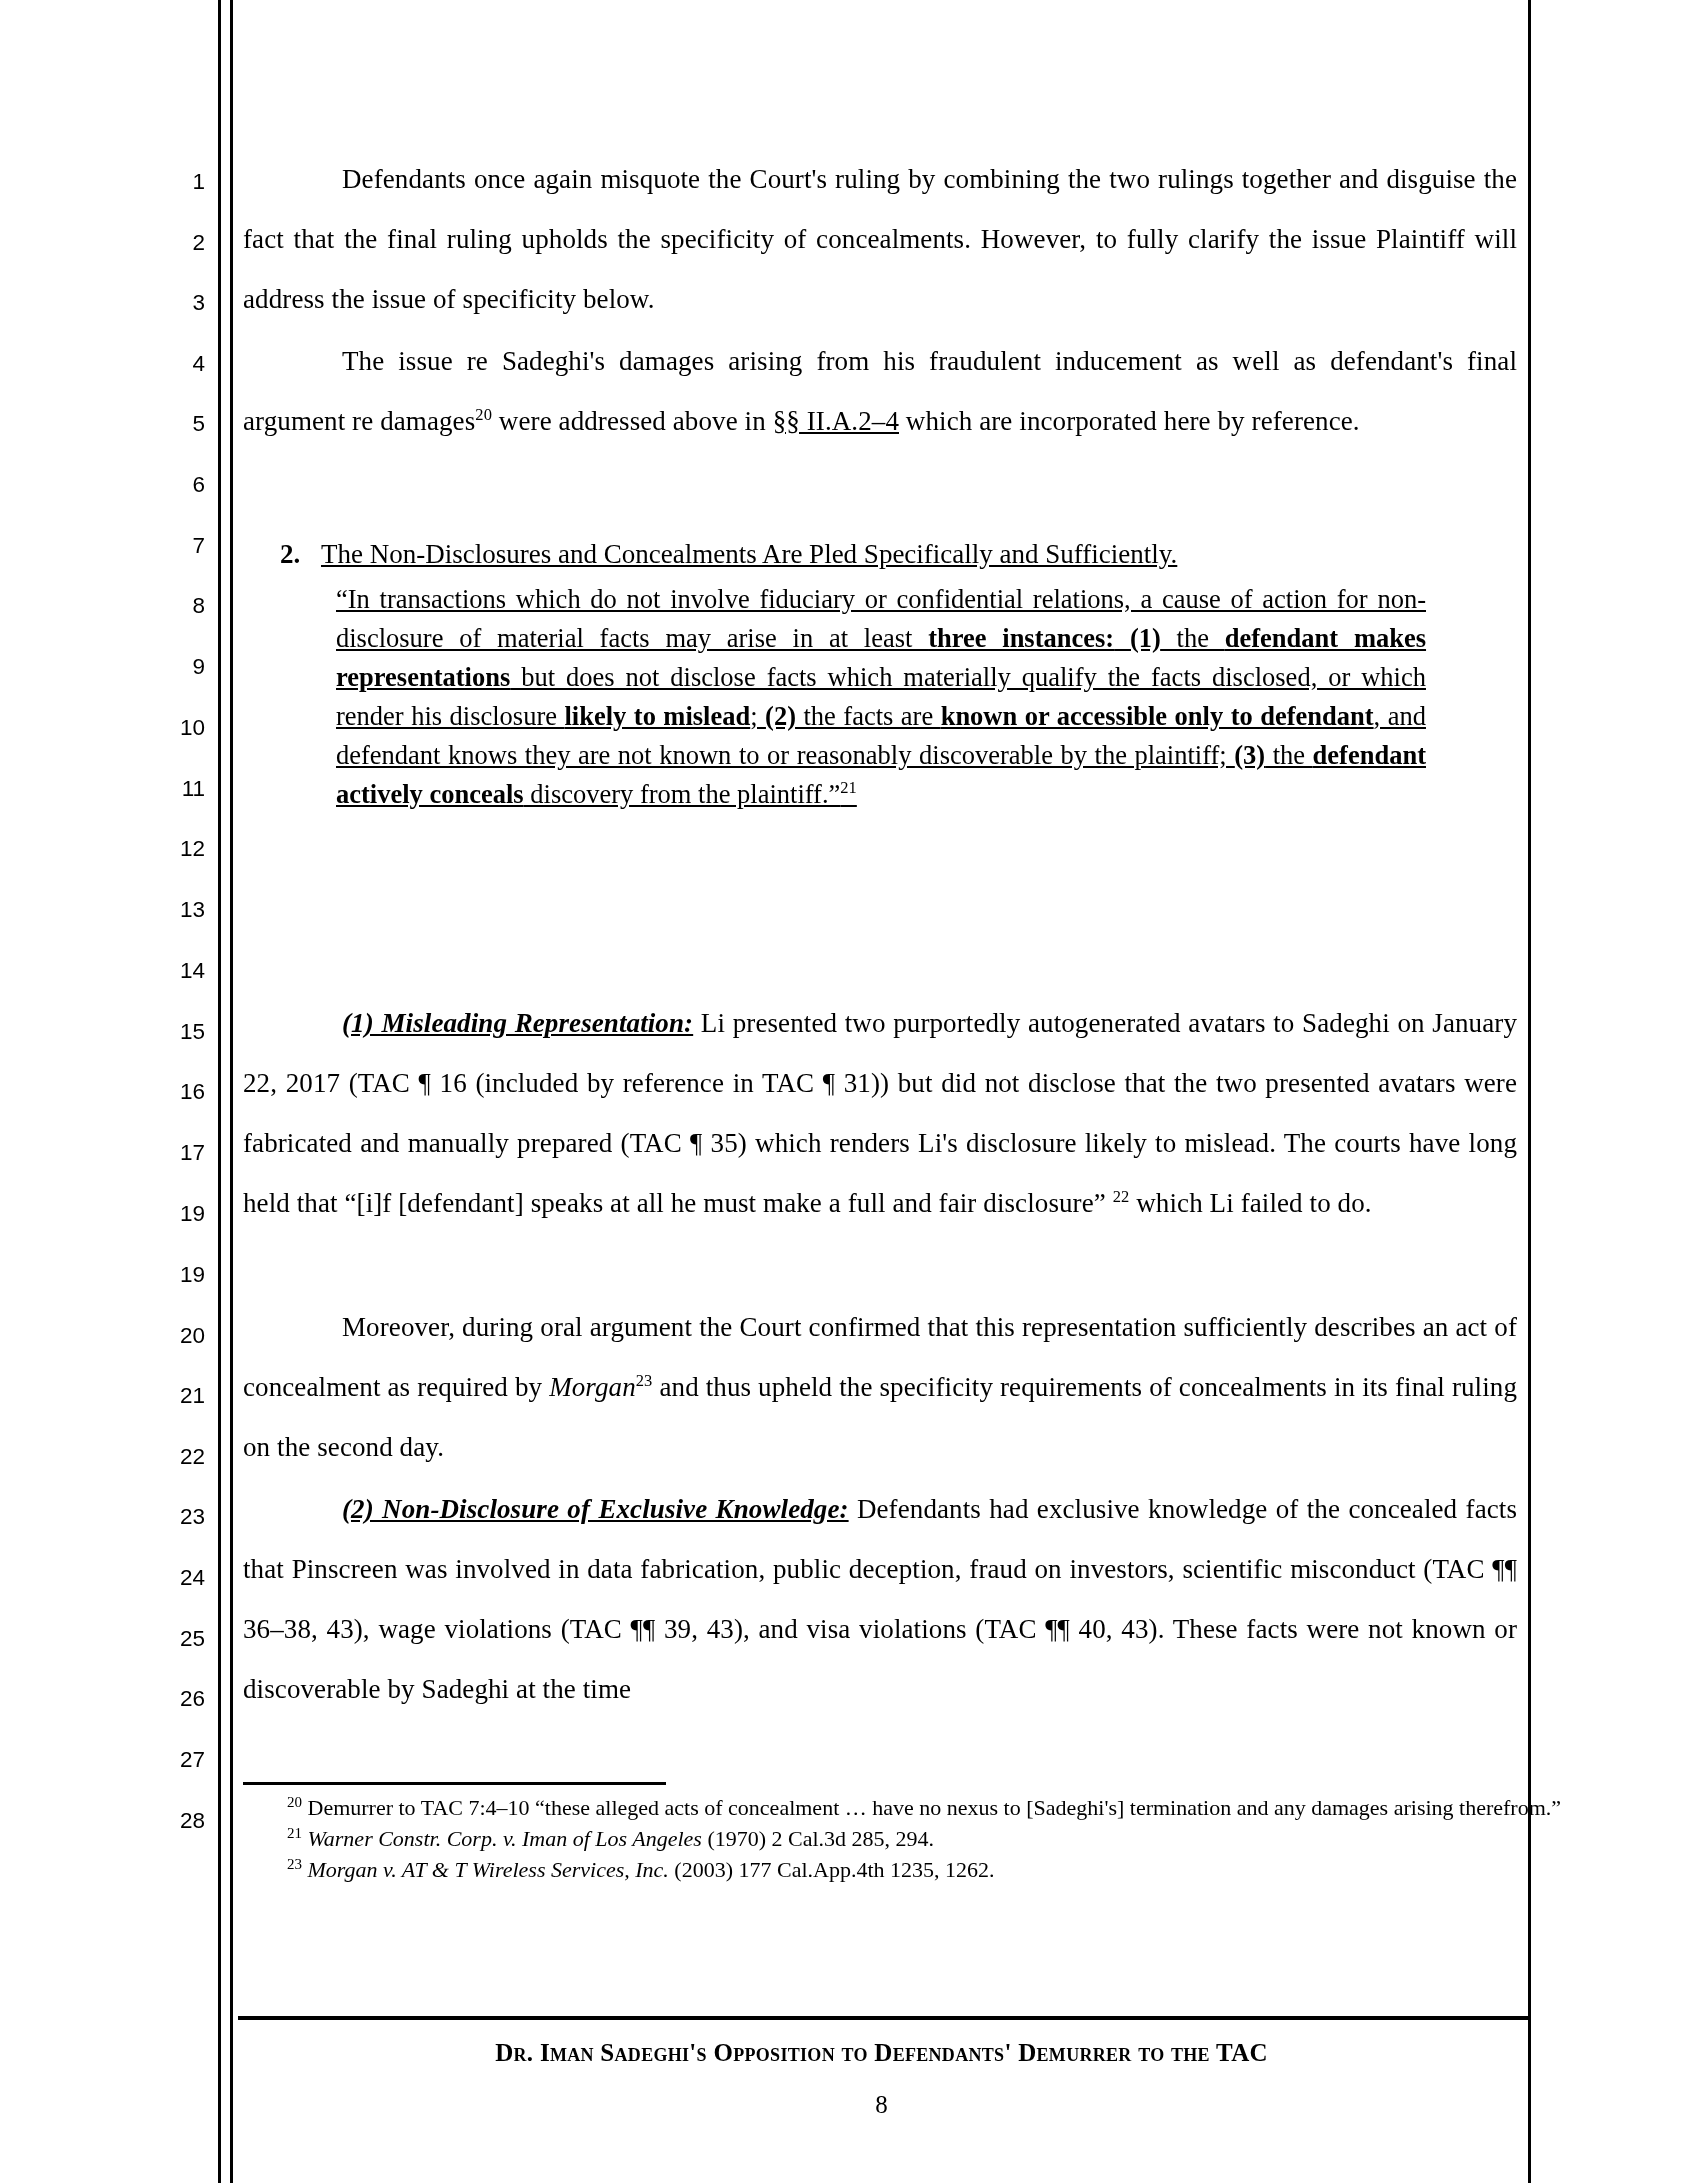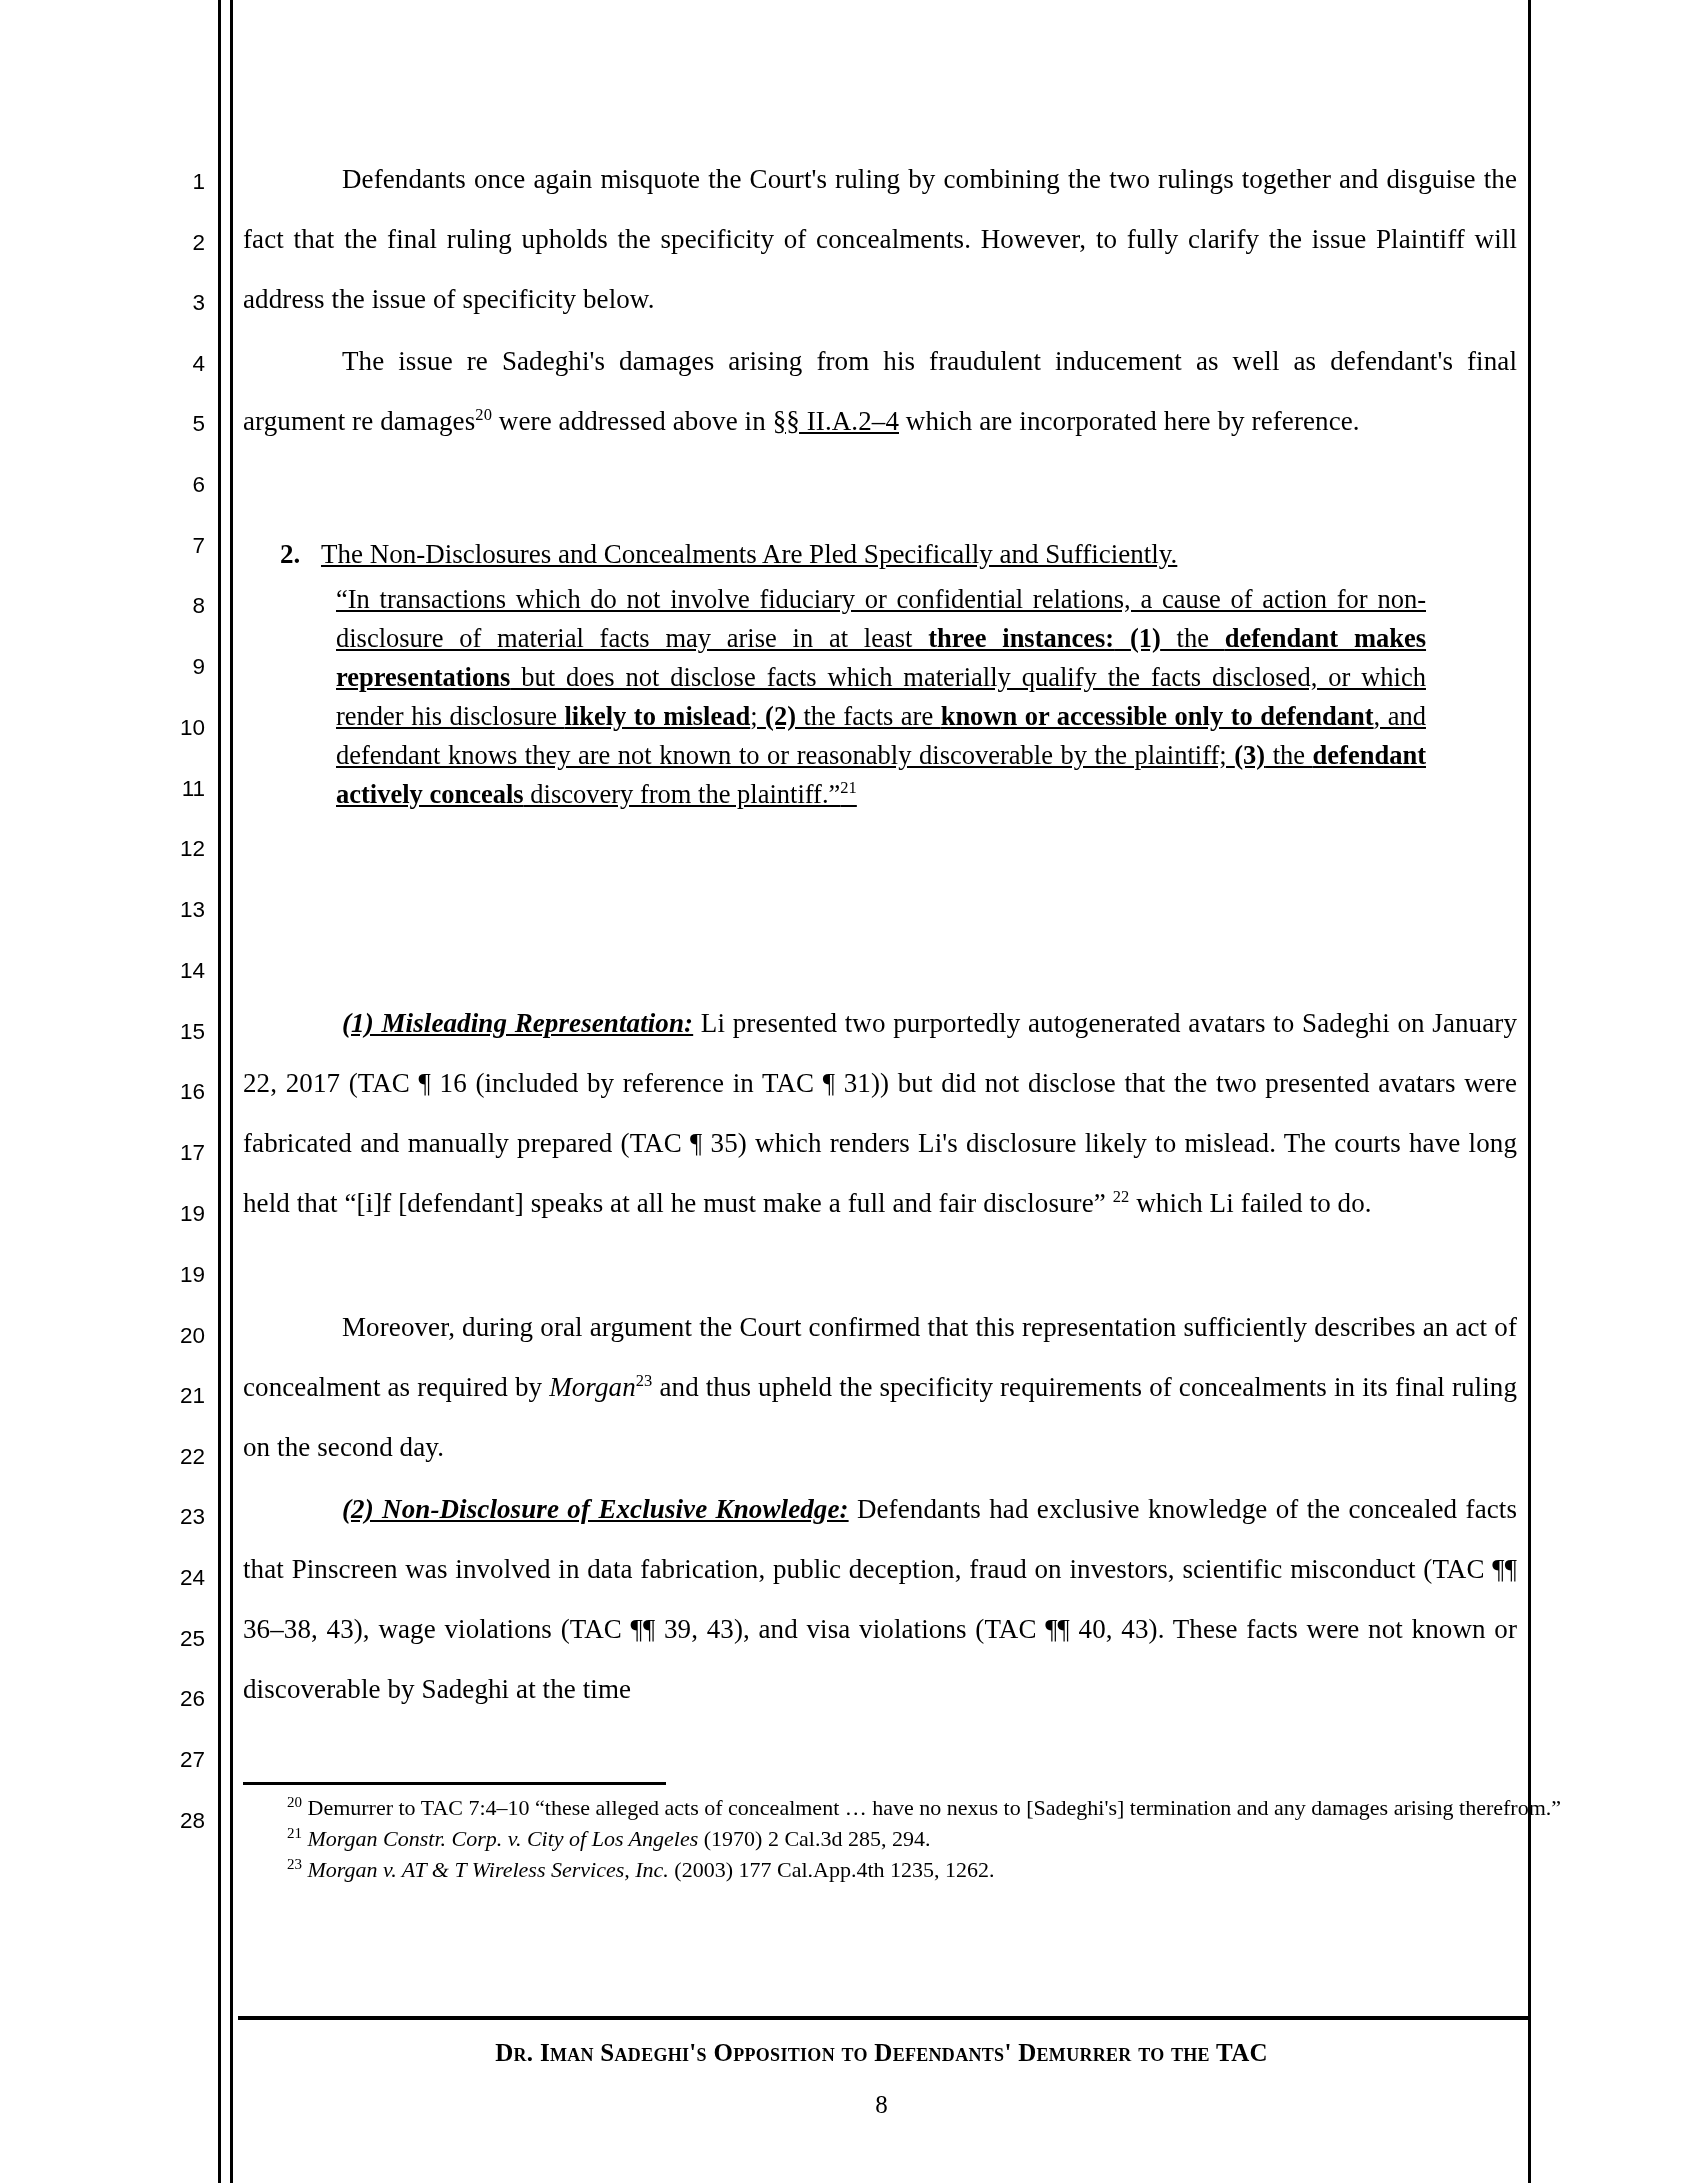--- a/index.html
+++ b/index.html
@@ -233,21 +233,21 @@
     </div>
 
   </div>
 
   <div class="fn-rule"></div>
   <div class="footnotes">
     <p class="fn">
       <sup>20</sup> <span>Demurrer to TAC 7:4–10 “these alleged acts of concealment … have no nexus to [Sadeghi's] termination and any damages arising therefrom.”</span>
     </p>
     <p class="fn">
-      <sup>21</sup> <span class="i">Morgan Constr. Corp. v. City of Los Angeles</span><span> (1970) 2 Cal.3d 285, 294.</span>
+      <sup>21</sup> <span class="i">Warner Constr. Corp. v. Iman of Los Angeles</span><span> (1970) 2 Cal.3d 285, 294.</span>
     </p>
     <p class="fn">
       <sup>23</sup> <span class="i">Morgan v. AT &amp; T Wireless Services, Inc.</span><span> (2003) 177 Cal.App.4th 1235, 1262.</span>
     </p>
   </div>
 
   <div class="footer-rule"></div>
   <div class="footer-title">Dr. Iman Sadeghi's Opposition to Defendants' Demurrer to the TAC</div>
   <div class="footer-page">8</div>
 

